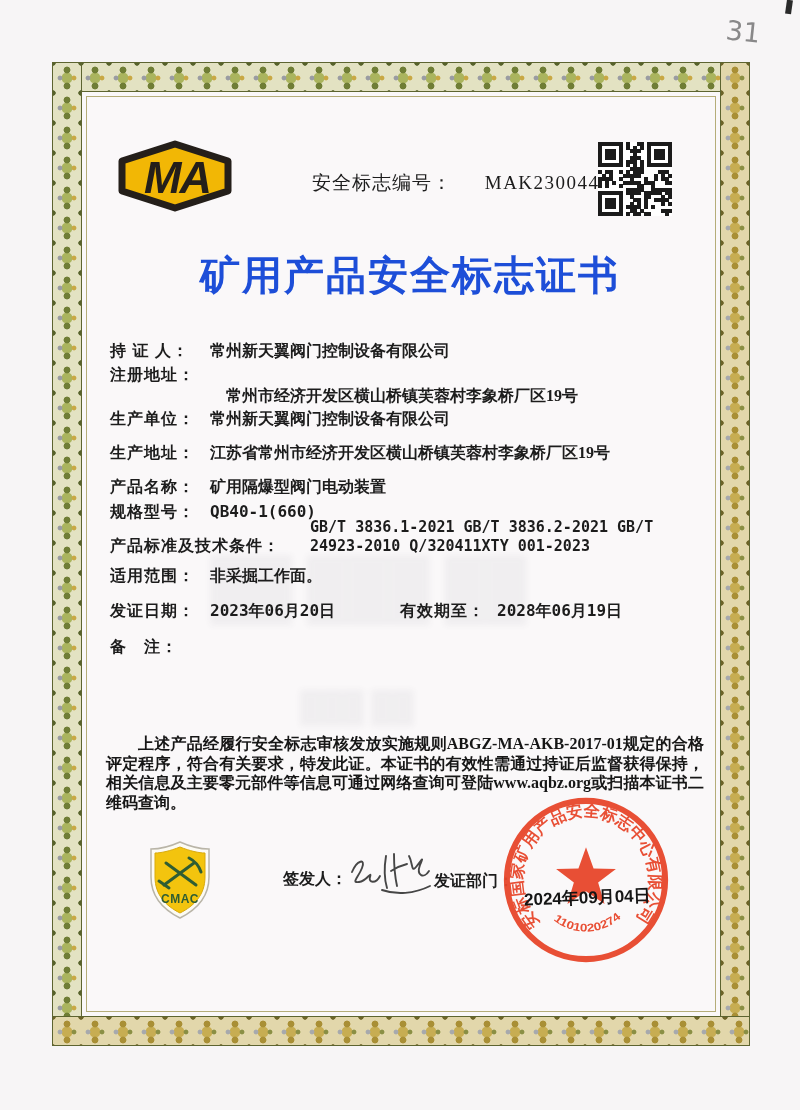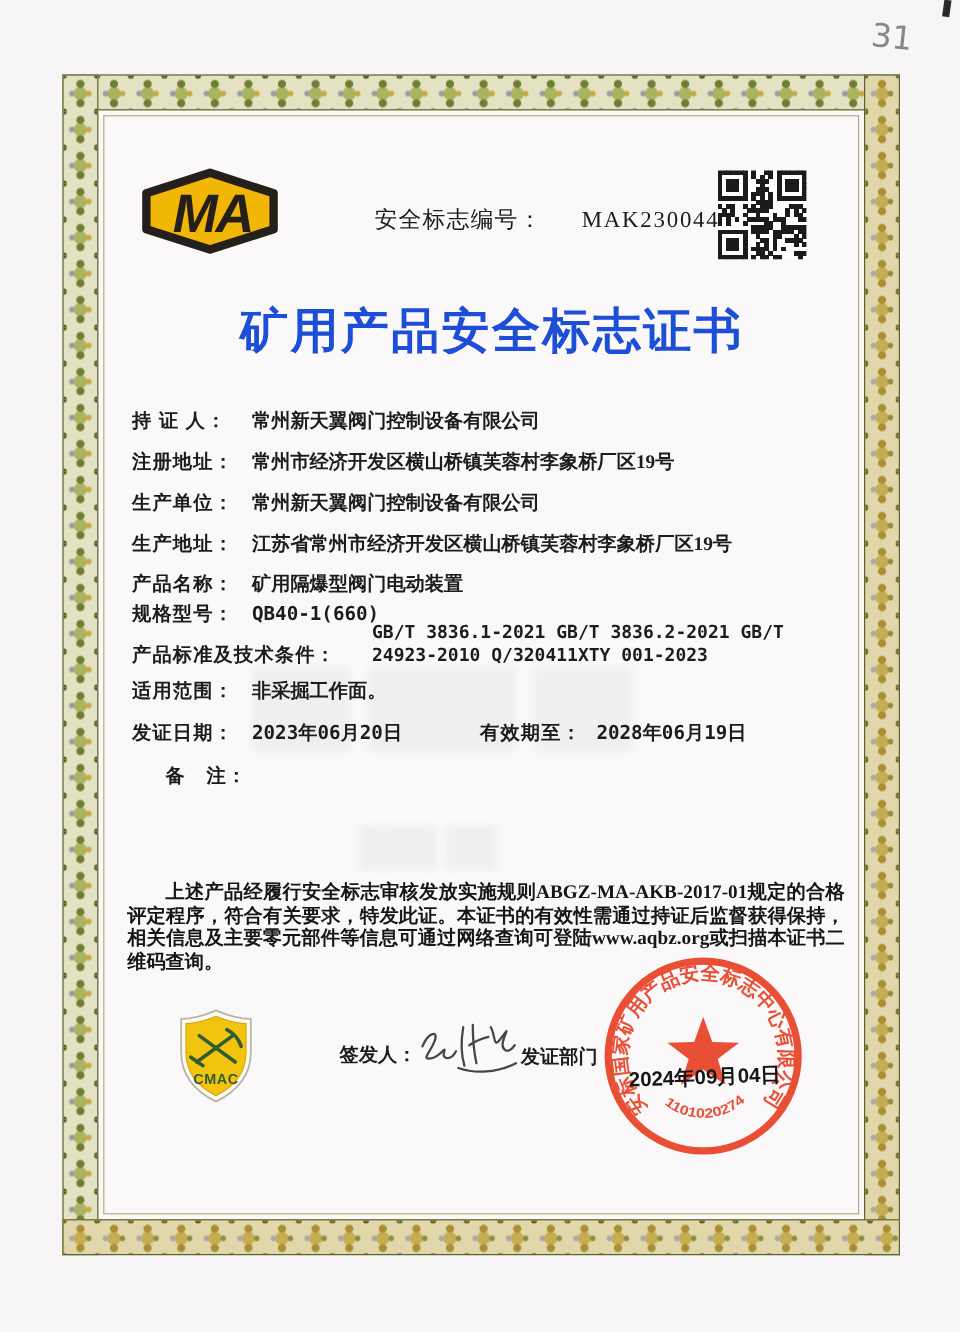--- a/index.html
+++ b/index.html
@@ -335,22 +335,22 @@
     <rect x="45.81" y="70.48" width="4" height="4" fill="#1b1b1b"></rect>
     <rect x="49.33" y="70.48" width="4" height="4" fill="#1b1b1b"></rect>
     <rect x="66.95" y="70.48" width="4" height="4" fill="#1b1b1b"></rect>
   </svg>
 
 <div class="title">矿用产品安全标志证书</div>
 
 <div class="flabel" style="top:341px;">持 证 人：</div>
 <div class="fvalue" style="top:341px;">常州新天翼阀门控制设备有限公司</div>
 
-<div class="flabel" style="top:375px;">注册地址：</div>
-<div class="fvalue" style="top:375px;">常州市经济开发区横山桥镇芙蓉村李象桥厂区19号</div>
+<div class="flabel" style="top:365px;">注册地址：</div>
+<div class="fvalue" style="top:386px;margin-left:16px;">常州市经济开发区横山桥镇芙蓉村李象桥厂区19号</div>
 
 <div class="flabel" style="top:409px;">生产单位：</div>
 <div class="fvalue" style="top:409px;">常州新天翼阀门控制设备有限公司</div>
 
 <div class="flabel" style="top:443px;">生产地址：</div>
 <div class="fvalue" style="top:443px;">江苏省常州市经济开发区横山桥镇芙蓉村李象桥厂区19号</div>
 
 <div class="flabel" style="top:477px;">产品名称：</div>
 <div class="fvalue" style="top:477px;">矿用隔爆型阀门电动装置</div>
 
@@ -361,21 +361,21 @@
 <div class="stdval">GB/T 3836.1-2021 GB/T 3836.2-2021 GB/T 24923-2010 Q/320411XTY 001-2023</div>
 
 <div class="flabel" style="top:566px;">适用范围：</div>
 <div class="fvalue" style="top:566px;">非采掘工作面。</div>
 
 <div class="flabel" style="top:601px;">发证日期：</div>
 <div class="fvalue mono" style="top:601px;">2023年06月20日</div>
 <div class="flabel" style="top:601px;left:400px;">有效期至：</div>
 <div class="fvalue mono" style="top:601px;left:497px;">2028年06月19日</div>
 
-<div class="flabel" style="top:637px;margin-left:28px;">备　注：</div>
+<div class="flabel" style="top:637px;">备　注：</div>
 
 <div class="statement">上述产品经履行安全标志审核发放实施规则ABGZ-MA-AKB-2017-01规定的合格评定程序，符合有关要求，特发此证。本证书的有效性需通过持证后监督获得保持，相关信息及主要零元部件等信息可通过网络查询可登陆www.aqbz.org或扫描本证书二维码查询。</div>
 
 <svg class="abs" style="left:147px;top:841px;" width="66" height="78" viewBox="0 0 66 78">
   <path d="M33,1 C44,6 55,8 62,8 L62,36 C62,57 49,69 33,77 C17,69 4,57 4,36 L4,8 C11,8 22,6 33,1 Z" fill="#fcfbf4" stroke="#b9b5a8" stroke-width="1.5"></path>
   <path d="M33,6 C43,10 52,12 58,12 L58,36 C58,54 47,65 33,72 C19,65 8,54 8,36 L8,12 C14,12 23,10 33,6 Z" fill="#f3c40e" stroke="#d9a90a" stroke-width="1"></path>
   <g stroke="#2f5d33" stroke-width="3" stroke-linecap="round" fill="none">
     <path d="M17,44 L47,22"></path>
     <path d="M19,22 L49,44"></path>
     <path d="M12,40 L22,47"></path>

